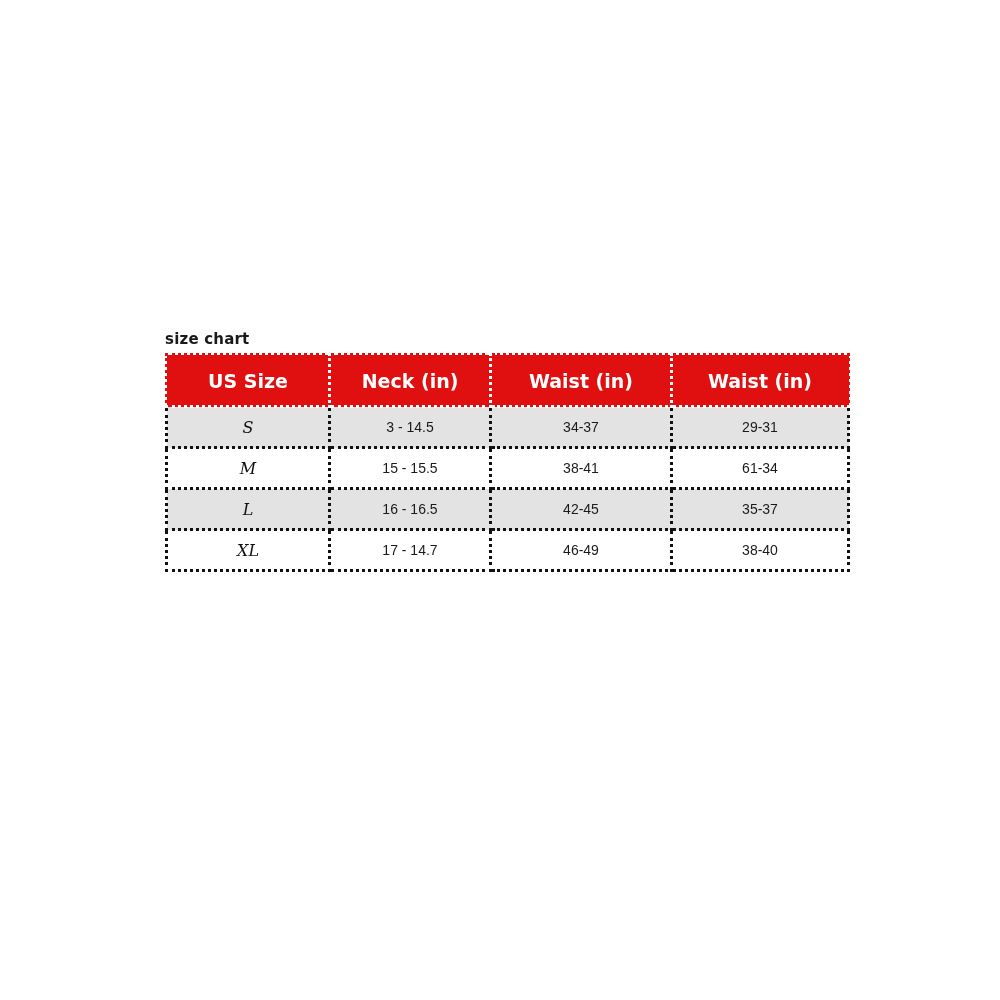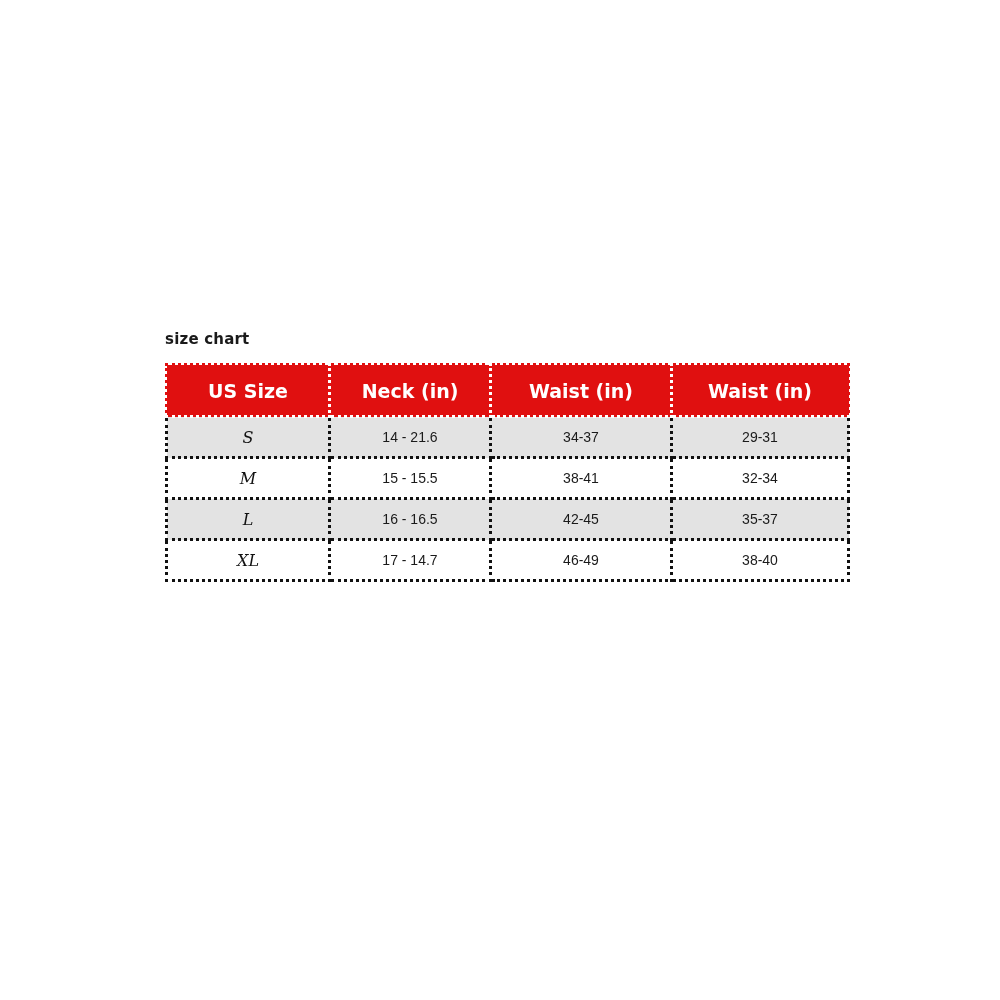--- a/index.html
+++ b/index.html
@@ -25,21 +25,21 @@
     top: 330px;
     width: 670px;
   }
 
   #chart-title {
     font-family: "DejaVu Sans", sans-serif;
     font-weight: bold;
     font-size: 15px;
     color: #1a1a1a;
     letter-spacing: 0.2px;
-    margin-bottom: 15px;
+    margin-bottom: 5px;
   }
 
   table.size-chart {
     border-collapse: collapse;
     width: 670px;
     table-layout: fixed;
   }
 
   table.size-chart th,
   table.size-chart td {
@@ -105,30 +105,30 @@
           <th class="col-1">Neck (in)</th>
           <th class="col-2">Waist (in)</th>
           <th class="col-3">Waist (in)</th>
         </tr>
       </thead>
       <tbody>
 
 
         <tr class="alt">
           <td class="col-0 size-label">S</td>
-          <td class="col-1">14 - 21.6</td>
+          <td class="col-1">3 - 14.5</td>
           <td class="col-2">34-37</td>
           <td class="col-3">29-31</td>
         </tr>
 
         <tr>
           <td class="col-0 size-label">M</td>
           <td class="col-1">15 - 15.5</td>
           <td class="col-2">38-41</td>
-          <td class="col-3">32-34</td>
+          <td class="col-3">61-34</td>
         </tr>
 
         <tr class="alt">
           <td class="col-0 size-label">L</td>
           <td class="col-1">16 - 16.5</td>
           <td class="col-2">42-45</td>
           <td class="col-3">35-37</td>
         </tr>
 
         <tr>

